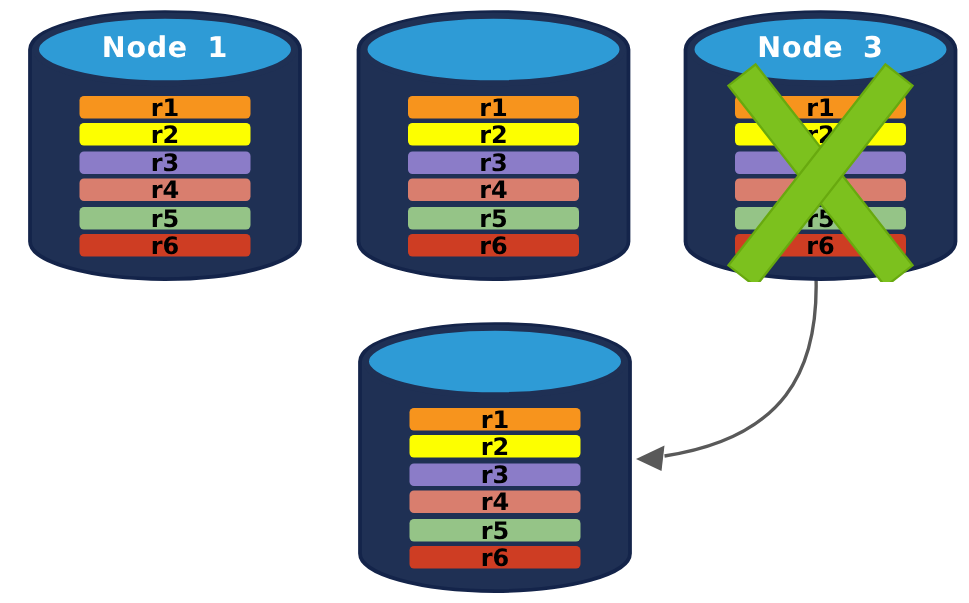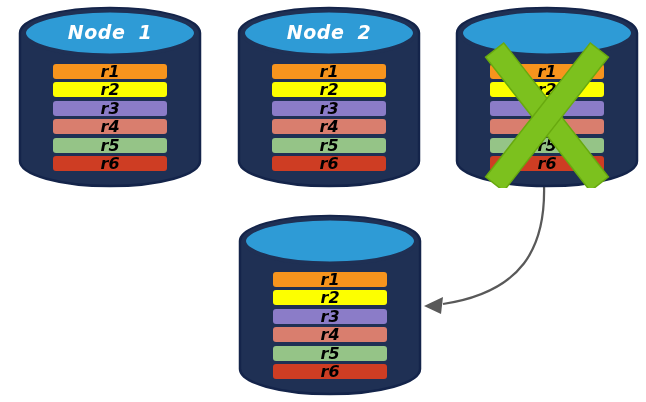--- a/index.html
+++ b/index.html
@@ -3,21 +3,20 @@
 <meta charset="utf-8">
 <style>
   html, body { margin: 0; padding: 0; background: #ffffff; }
   .canvas {
     position: relative;
     width: 646px;
     height: 402px;
     background: #ffffff;
     overflow: hidden;
     font-family: "DejaVu Sans", "Liberation Sans", sans-serif;
-    font-style: italic;
   }
   .arrow-layer {
     position: absolute;
     left: 0; top: 0;
     width: 646px; height: 402px;
     pointer-events: none;
   }
   .node {
     position: absolute;
     width: 184px;
@@ -87,36 +86,36 @@
       <div class="row" style="background: rgb(149, 196, 135);">r5</div>
       <div class="row" style="background: rgb(206, 61, 35);">r6</div>
     </div>
   </div>
 
   <div class="node n2">
     <svg class="cyl" viewBox="0 0 184 182">
       <path d="M2,27 L2,155 a90,25 0 0 0 180,0 L182,27 a90,25 0 0 0 -180,0 Z" stroke-width="2.5" fill="#1F3054" stroke="#14244A"></path>
       <ellipse cx="92" cy="27" rx="86" ry="22.5" stroke-width="4" fill="#2E9BD6" stroke="#1F3054"></ellipse>
     </svg>
-    <div class="node-title">Node 2</div>
     <div class="rows">
       <div class="row" style="background: rgb(247, 148, 29);">r1</div>
       <div class="row" style="background: rgb(253, 255, 0);">r2</div>
       <div class="row" style="background: rgb(139, 124, 200);">r3</div>
       <div class="row" style="background: rgb(217, 126, 110);">r4</div>
       <div class="row" style="background: rgb(149, 196, 135);">r5</div>
       <div class="row" style="background: rgb(206, 61, 35);">r6</div>
     </div>
   </div>
 
   <div class="node n3">
     <svg class="cyl" viewBox="0 0 184 182">
       <path d="M2,27 L2,155 a90,25 0 0 0 180,0 L182,27 a90,25 0 0 0 -180,0 Z" stroke-width="2.5" fill="#1F3054" stroke="#14244A"></path>
       <ellipse cx="92" cy="27" rx="86" ry="22.5" stroke-width="4" fill="#2E9BD6" stroke="#1F3054"></ellipse>
     </svg>
+    <div class="node-title">Node 3</div>
     <div class="rows">
       <div class="row" style="background: rgb(247, 148, 29);">r1</div>
       <div class="row" style="background: rgb(253, 255, 0);">r2</div>
       <div class="row" style="background: rgb(139, 124, 200);">r3</div>
       <div class="row" style="background: rgb(217, 126, 110);">r4</div>
       <div class="row" style="background: rgb(149, 196, 135);">r5</div>
       <div class="row" style="background: rgb(206, 61, 35);">r6</div>
     </div>
     <svg class="x-overlay" viewBox="0 0 184 182">
       <g transform="translate(92,111)" stroke-width="1.5" fill="#7CC11E" stroke="#68A90F">

